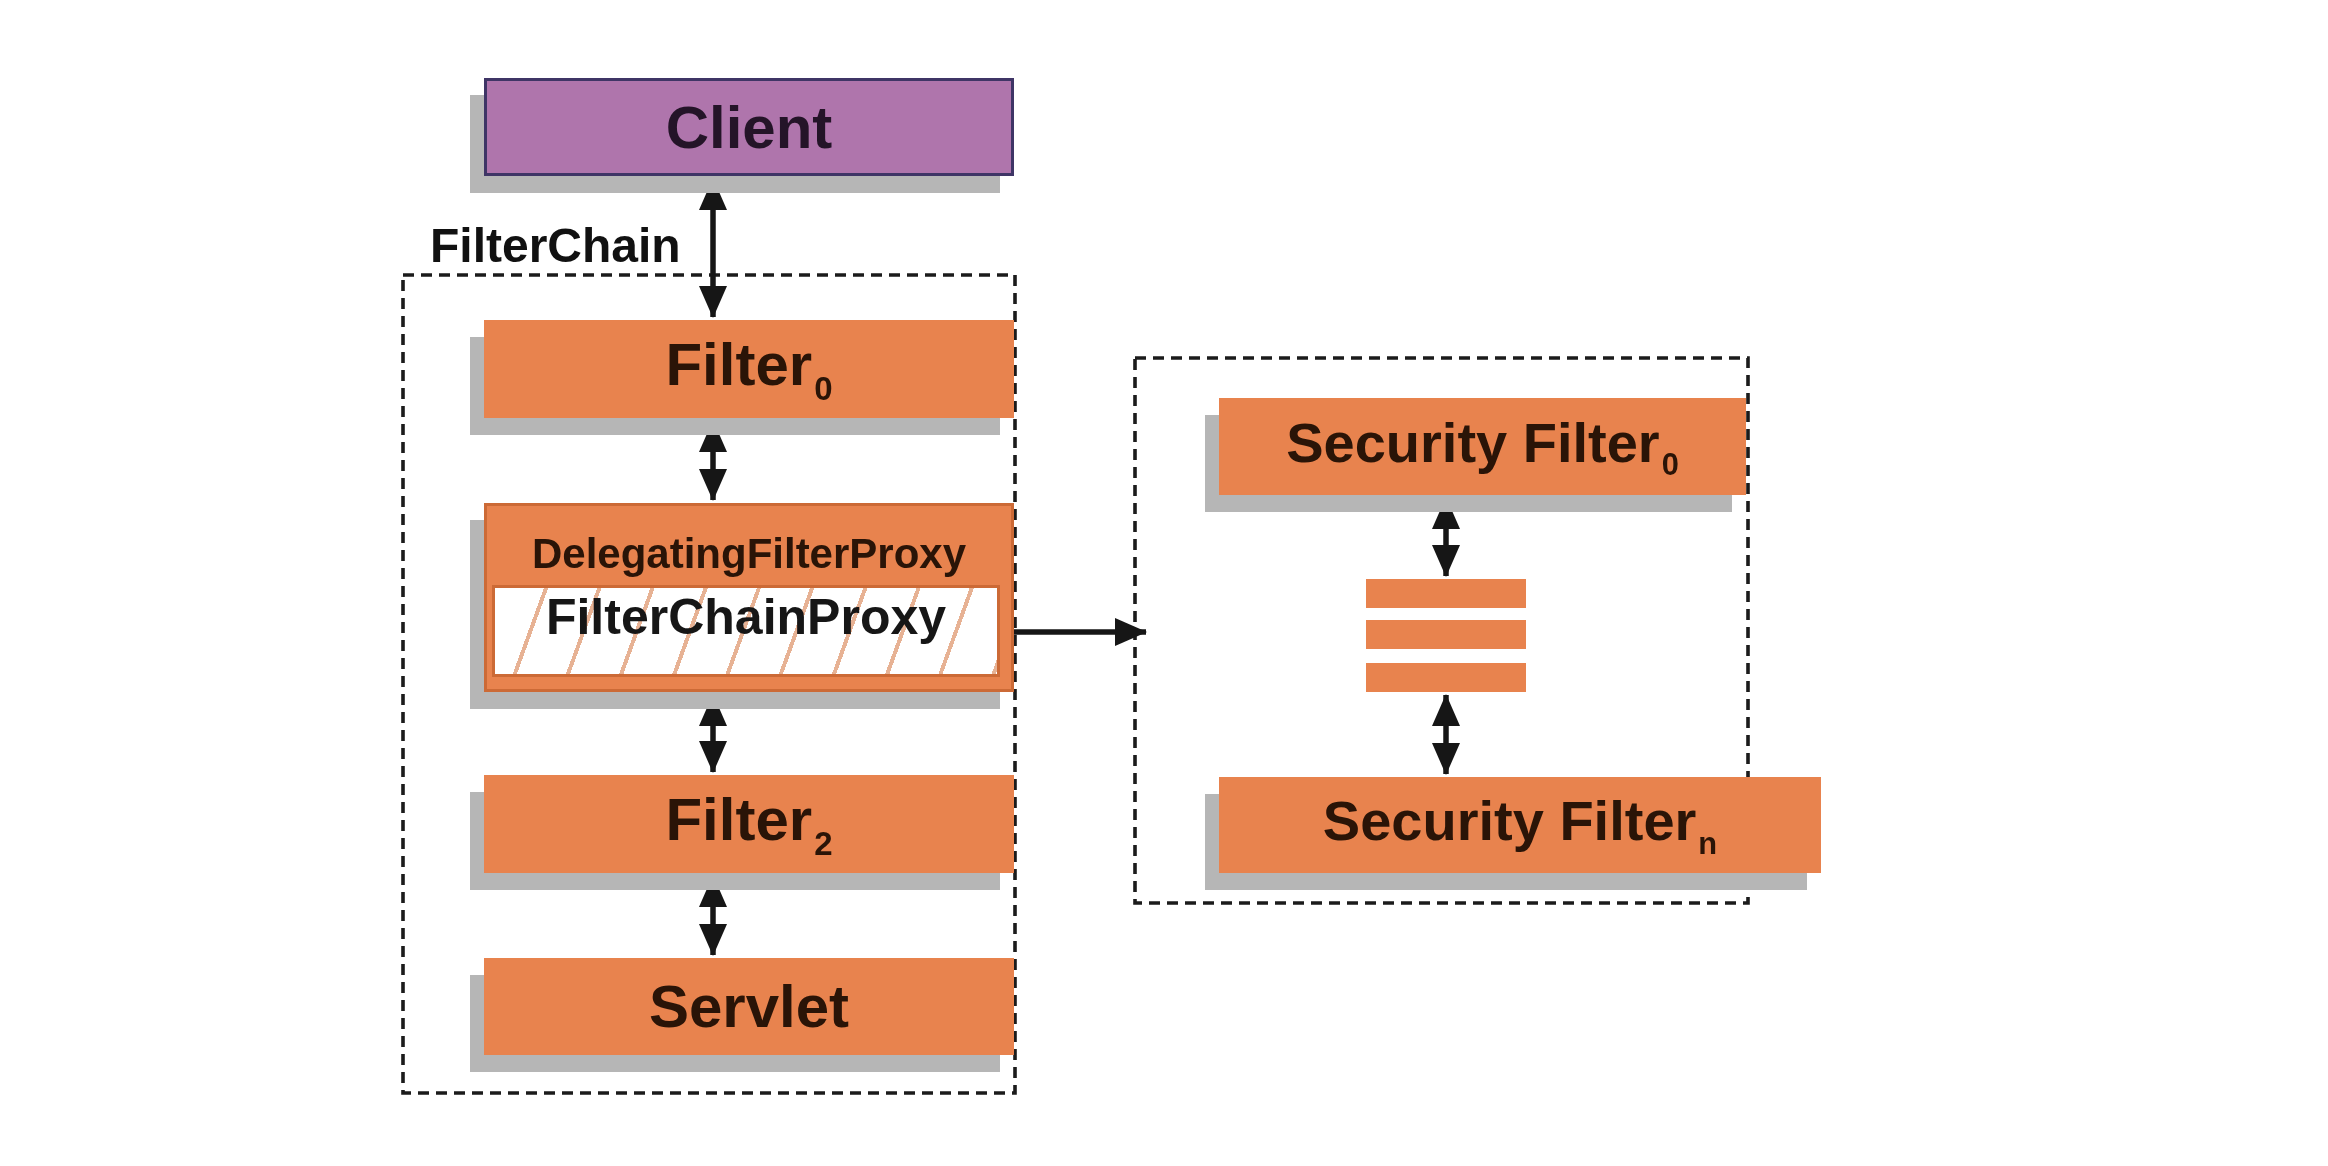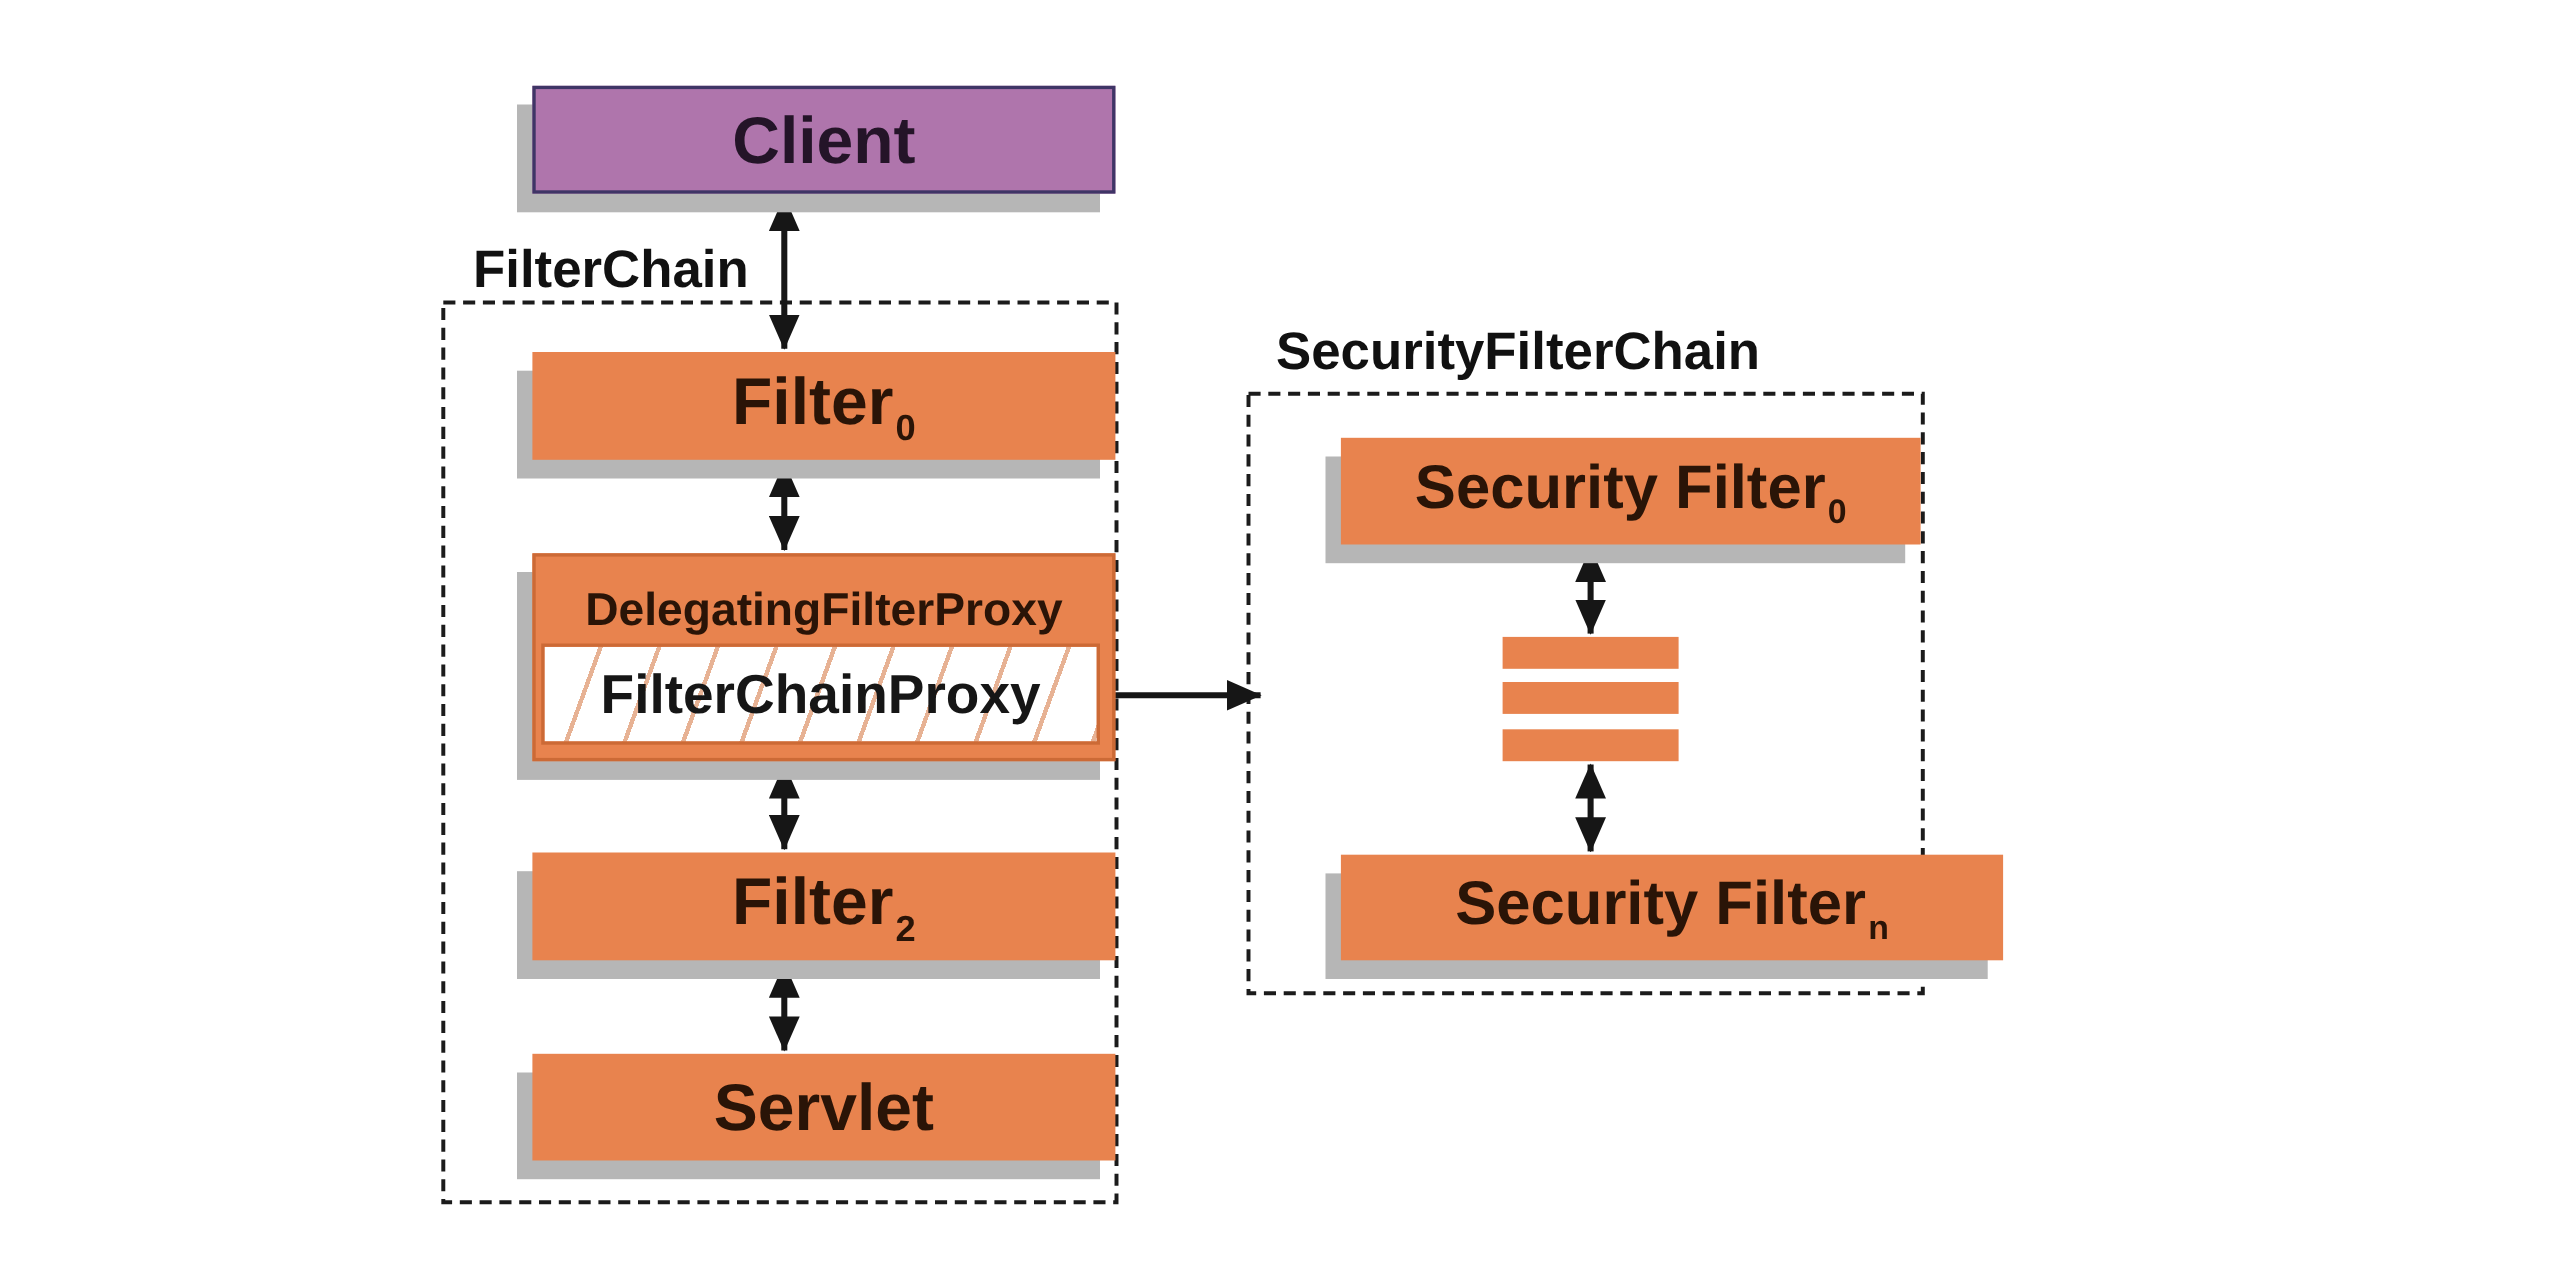--- a/index.html
+++ b/index.html
@@ -24,21 +24,21 @@
   .servlet{left:448px;top:958px;width:530px;height:97px;font-size:60px;}
   .delegating{
     left:448px;top:503px;width:530px;height:189px;
     border:3px solid var(--box-orange-border);
     display:block;font-size:42px;
   }
   .delegating-title{display:block;padding-top:23px;line-height:1.2;}
   .fcp-inner{
     position:absolute;left:5px;top:79px;width:508px;height:92px;
     border:3px solid var(--box-orange-border);box-sizing:border-box;
-    display:flex;align-items:center;justify-content:center;
+    display:flex;align-items:flex-start;justify-content:center;
     background:repeating-linear-gradient(110deg,#ffffff 0 46px,var(--hatch) 46px 50px);
     color:#161616;font-size:50px;
   }
   .secf0{left:1183px;top:398px;width:527px;height:97px;font-size:56px;}
   .secfn{left:1183px;top:777px;width:602px;height:96px;font-size:56px;}
   .bar{position:absolute;left:1366px;width:160px;height:29px;background:var(--box-orange);z-index:3;}
   .bar1{top:579px;}.bar2{top:620px;}.bar3{top:663px;}
   .section-label{
     position:absolute;z-index:3;color:var(--label-text);font-size:48px;line-height:1;margin-left:34px;
   }
@@ -66,21 +66,20 @@
     <line x1="713" y1="695" x2="713" y2="772" stroke="#161616" stroke-width="5.5" marker-start="url(#ah)" marker-end="url(#ah)"></line>
     <line x1="713" y1="876" x2="713" y2="955" stroke="#161616" stroke-width="5.5" marker-start="url(#ah)" marker-end="url(#ah)"></line>
 
     <line x1="1446" y1="498" x2="1446" y2="576" stroke="#161616" stroke-width="5.5" marker-start="url(#ah)" marker-end="url(#ah)"></line>
     <line x1="1446" y1="695" x2="1446" y2="774" stroke="#161616" stroke-width="5.5" marker-start="url(#ah)" marker-end="url(#ah)"></line>
 
     <line x1="982" y1="632" x2="1146" y2="632" stroke="#161616" stroke-width="5.5" marker-end="url(#ah)"></line>
   </svg>
 
   <div class="section-label fc-label">FilterChain</div>
-  <div class="section-label sfc-label">SecurityFilterChain</div>
 
   <div class="box client shadowed">
     <span>Client</span>
   </div>
 
   <div class="box orange filter0 shadowed">
     <span><span>Filter</span><span class="sub">0</span></span>
   </div>
 
   <div class="box orange delegating shadowed">

